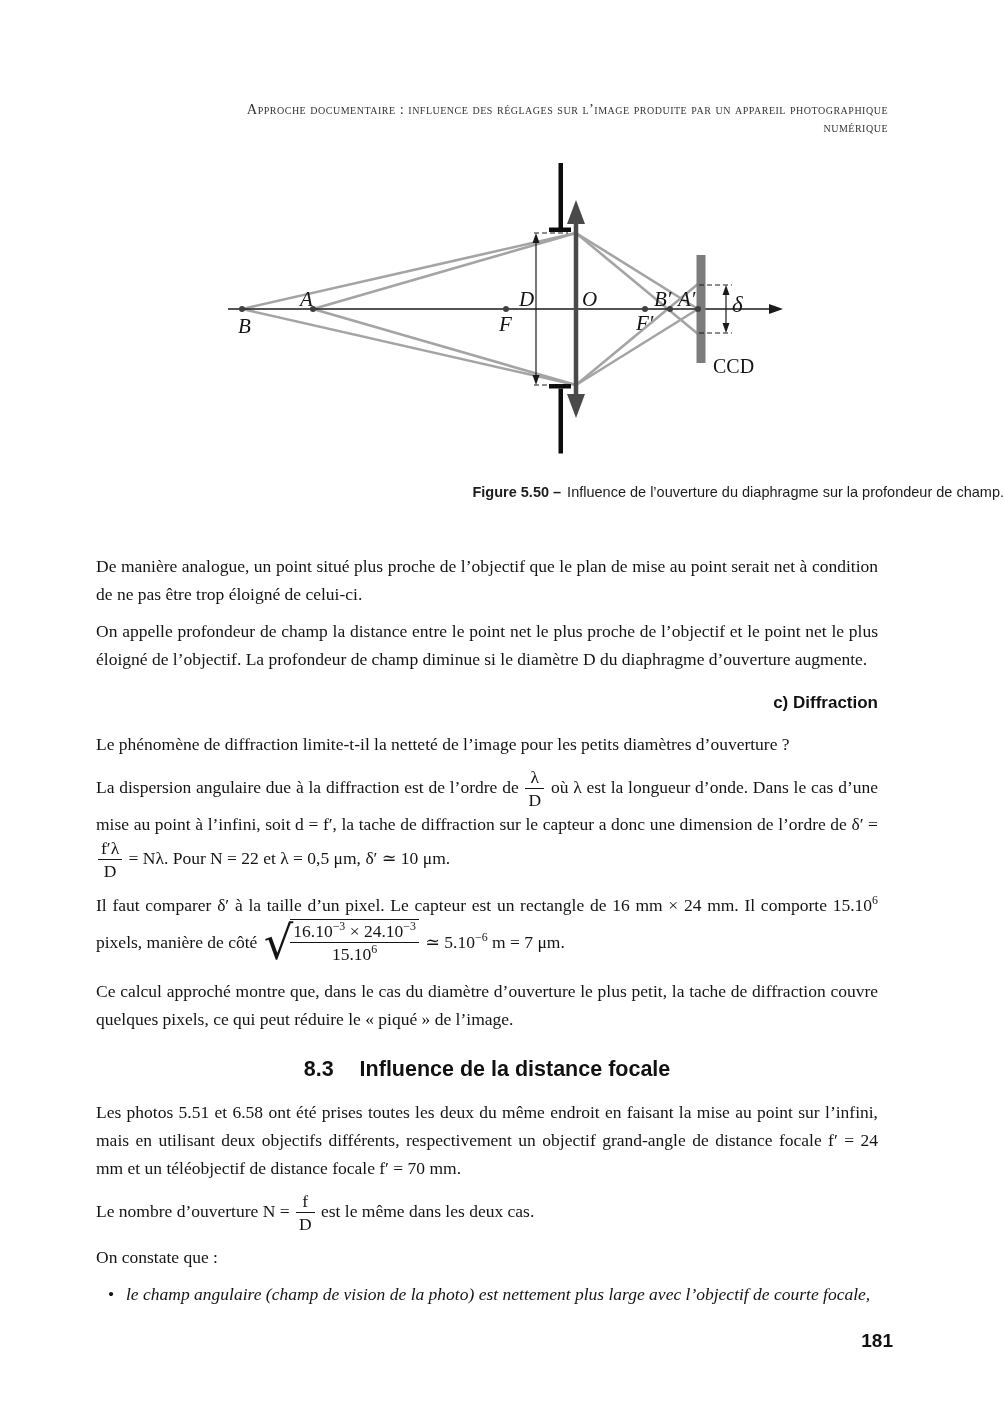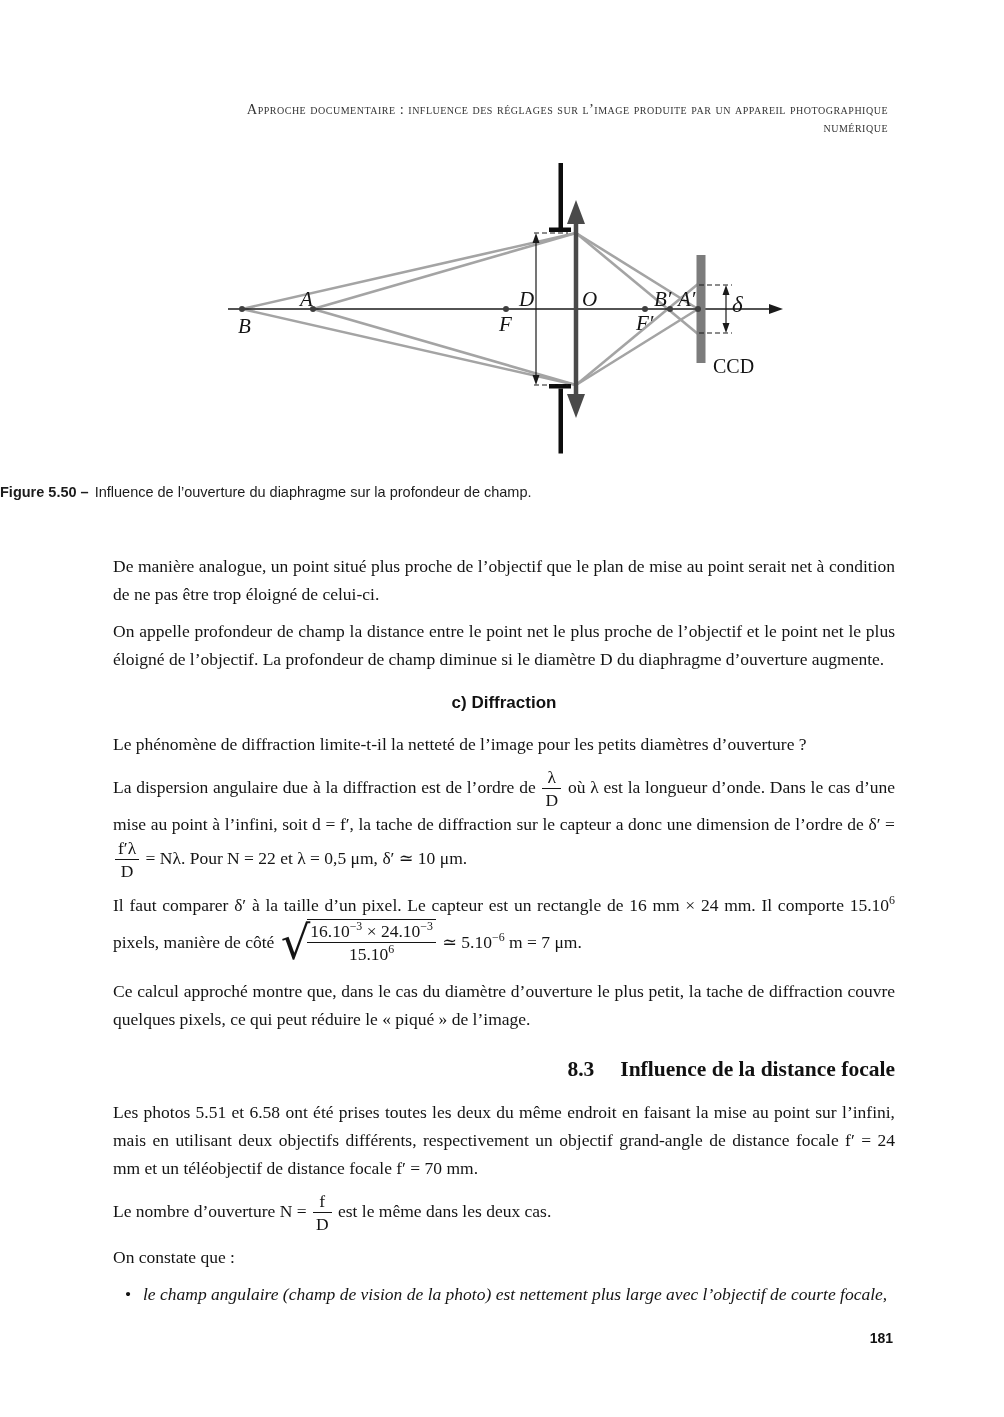--- a/index.html
+++ b/index.html
@@ -17,61 +17,61 @@
     font-size:14.5px; line-height:17.5px; color:#333333;
   }
 
   
   .figure-svg { position:absolute; top:0; left:0; }
   .svg-label { font-family:"Liberation Serif","DejaVu Serif",serif; fill:#141414; }
   .svg-italic { font-style:italic; }
 
   
   .caption {
-    position:absolute; top:484px; left:0; width:1004px; text-align:left;
+    position:absolute; top:484px; left:0; width:1004px; text-align:right;
     font-family:"Liberation Sans","DejaVu Sans",sans-serif; font-size:14.5px; color:#1c1c1c;
   }
   .cap-label { font-weight:bold; margin-right:6px; }
 
   
   .content {
-    position:absolute; left:113px; top:552px; width:782px;
+    position:absolute; left:96px; top:552px; width:782px;
     font-size:17.5px; line-height:28px; text-align:justify;
   }
   .content p { margin:0 0 9px 0; }
   .m { }
   .sup { font-size:68%; vertical-align:0.55em; line-height:0; }
 
   .frac { display:inline-block; vertical-align:middle; text-align:center; line-height:1.15; margin:0 2px; }
   .fnum { display:block; padding:0 3px 1px 3px; }
   .fden { display:block; border-top:1.4px solid #141414; padding:1px 3px 0 3px; }
 
   .sqrt { display:inline-flex; align-items:center; vertical-align:middle; margin:0 2px; }
   .rad { font-size:265%; line-height:0; font-family:"DejaVu Serif",serif; margin-right:-3px; font-weight:400; }
   .sqrt-body { display:inline-block; border-top:1.6px solid #141414; padding-top:1px; }
   .sqrt-body .frac { margin:0; vertical-align:baseline; }
 
   .sub-heading {
     font-family:"Liberation Sans","DejaVu Sans",sans-serif; font-weight:bold;
-    font-size:17px; margin:16px 0 13px 0; text-align:center; color:#111111;
+    font-size:17px; margin:16px 0 13px 0; text-align:right; color:#111111;
   }
   .section-heading {
-    font-family:Liberation Serif, serif; font-weight:bold;
-    font-size:21.5px; margin:22px 0 15px 0; text-align:right; color:#111111;
+    font-family:Liberation Sans, sans-serif; font-weight:bold;
+    font-size:21.5px; margin:22px 0 15px 0; text-align:center; color:#111111;
   }
   .sec-num { margin-right:26px; }
 
   .bullet-row { display:flex; margin-top:2px; }
   .bullet-marker { width:18px; flex:0 0 18px; padding-left:12px; }
   .bullet-text { flex:1; text-align:justify;font-style:italic; }
 
   .page-number {
     position:absolute; top:1330px; right:111px;
     font-family:"Liberation Sans","DejaVu Sans",sans-serif;
-    font-weight:bold; font-size:14px; color:#111111;
+    font-weight:bold; font-size:19px; color:#111111;
   }
 </style>
 </head>
 <body>
 
 <div class="page">
 
   <div class="header">
     <div>Approche documentaire : influence des réglages sur l’image produite par un appareil photographique</div>
     <div>numérique</div>

